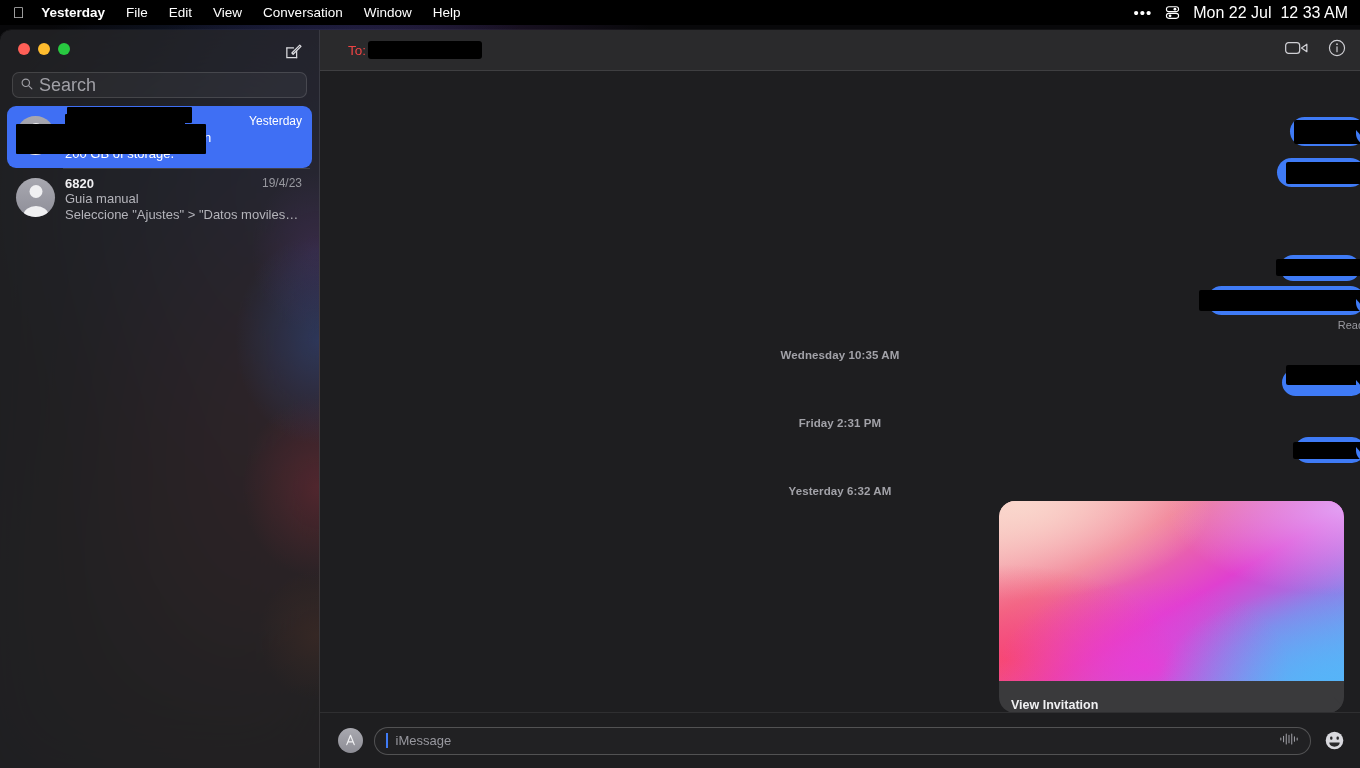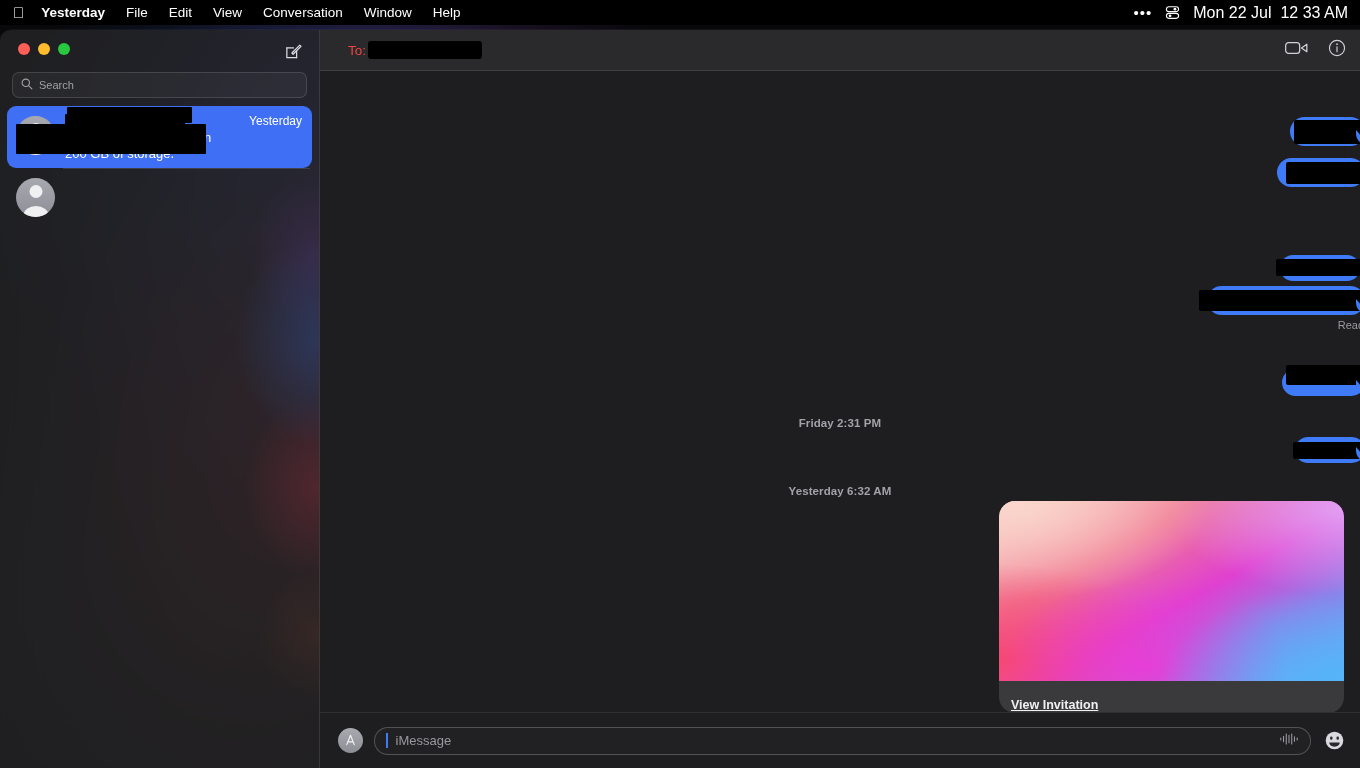--- a/index.html
+++ b/index.html
@@ -73,21 +73,21 @@
   }
   .searchwrap { padding:4px 12px 8px; flex:none; z-index:3; }
   .searchbox {
     height:26px; border-radius:7px;
     background:rgba(255,255,255,0.045);
     border:0.5px solid rgba(255,255,255,0.13);
     display:flex; align-items:center; padding:0 8px; gap:6px;
   }
   .searchbox input {
     background:transparent; border:0; outline:0;
-    color:#f2f2f4; font-size:11px; font-family:inherit; width:100%;
+    color:#f2f2f4; font-size:18px; font-family:inherit; width:100%;
   }
   .searchbox input::placeholder { color:#a0a0a6; }
 
   #convlist { flex:1; overflow:hidden; padding:0 7px; z-index:3; position:relative; }
   .conv {
     position:relative; display:flex; gap:10px;
     padding:8px 10px 9px 9px; border-radius:9px; min-height:56px;
   }
   .conv.selected { background:#3f6ff4; }
   .conv .sep {
@@ -153,21 +153,21 @@
     background:
       radial-gradient(ellipse 90% 95% at 96% 100%, rgba(86,180,248,0.95), rgba(86,180,248,0) 55%),
       radial-gradient(ellipse 70% 80% at 42% 92%, rgba(232,60,216,0.95), rgba(232,60,216,0) 60%),
       radial-gradient(ellipse 80% 85% at 2% 88%, rgba(248,70,110,0.92), rgba(248,70,110,0) 62%),
       radial-gradient(ellipse 85% 80% at 100% 4%, rgba(226,168,246,0.92), rgba(226,168,246,0) 60%),
       radial-gradient(ellipse 90% 85% at 6% 2%, rgba(250,215,205,0.95), rgba(250,215,205,0) 62%),
       linear-gradient(150deg,#f8ccc2 0%,#f07a94 30%,#e040d0 55%,#8f7fe8 75%,#58b6f8 100%);
   }
   #invite .cap {
     height:48px; display:flex; align-items:center; padding:0 12px;
-    font-size:12.5px; font-weight:bold; color:#f0f0f2;text-decoration:underline;
+    font-size:12.5px; font-weight:bold; color:#f0f0f2;
   }
   #invite::after {
     content:""; position:absolute; right:-4px; bottom:0;
     width:14px; height:16px; background:#3a3a3c;
     clip-path:polygon(0 0, 100% 100%, 0 100%);
   }
 
   
   #composer {
     flex:none; height:56px; display:flex; align-items:center;
@@ -271,20 +271,28 @@
         <span class="redact" style="position:absolute;left:60px;top:1px;width:125px;height:16px;"></span>
       </div>
 
 
       <div class="conv" style="height:64px;">
         <div class="sep"></div>
         <div class="avatar">
           <span class="head"></span>
             <span class="body"></span>
         </div>
+        <div class="txt">
+          <div class="row1">
+            <div class="name">6820</div>
+            <div class="date">19/4/23</div>
+          </div>
+          <div class="line">Guia manual</div>
+          <div class="line">Seleccione "Ajustes" &gt; "Datos moviles"…</div>
+        </div>
       </div>
 
     </div>
   </div>
 
   <div id="conv">
 
     <div id="convheader">
       <span class="to">To:</span>
       <span class="redact" style="width:114px;height:18px;border-radius:3px;"></span>
@@ -318,20 +326,21 @@
       <div class="bubble" style="left:960px; top:184px; width:80px; height:26px;">
         <span class="mask" style="left:-4px; top:4px; right:-24px; height:17px;"></span>
       </div>
 
       <div class="bubble tail" style="left:887px; top:215px; width:158px; height:29px;">
         <span class="mask" style="left:-8px; top:4px; right:-30px; height:21px;"></span>
       </div>
 
       <div class="status" style="left:900px; top:248px; width:144px;">Read</div>
 
+      <div class="tsdiv" style="top:278px;">Wednesday 10:35 AM</div>
 
       <div class="bubble tail" style="left:962px; top:298px; width:83px; height:27px;">
         <span class="mask" style="left:4px; top:-4px; right:-26px; height:20px;"></span>
       </div>
 
       <div class="tsdiv" style="top:346px;">Friday 2:31 PM</div>
 
       <div class="bubble tail" style="left:975px; top:366px; width:70px; height:26px;">
         <span class="mask" style="left:-2px; top:5px; right:-24px; height:17px;"></span>
       </div>

